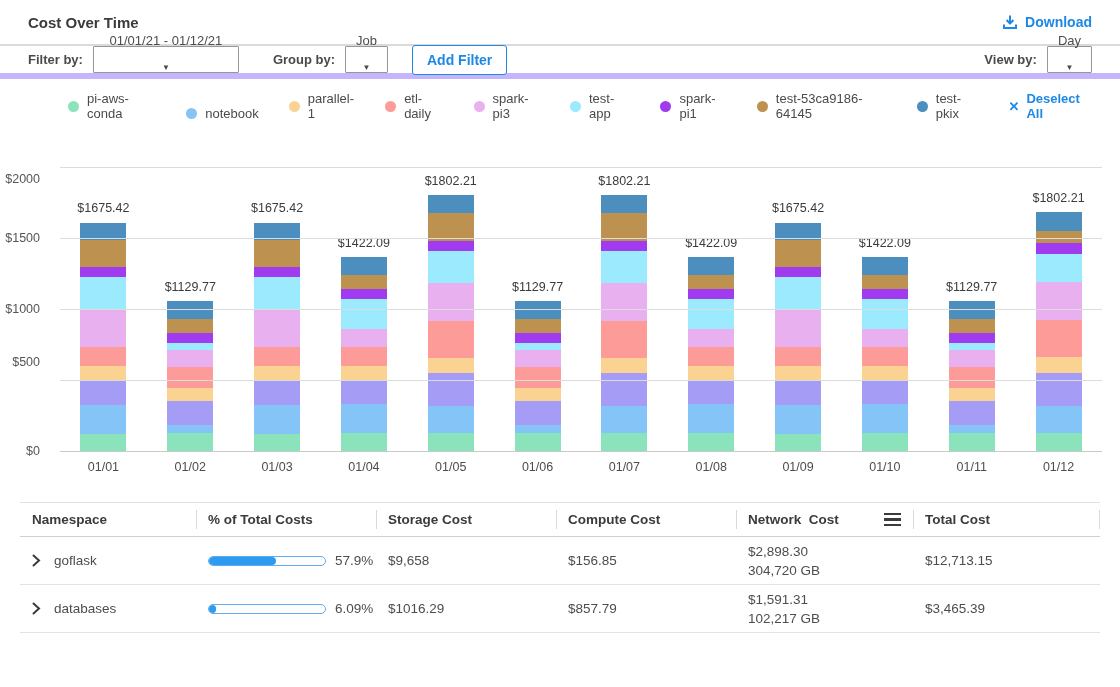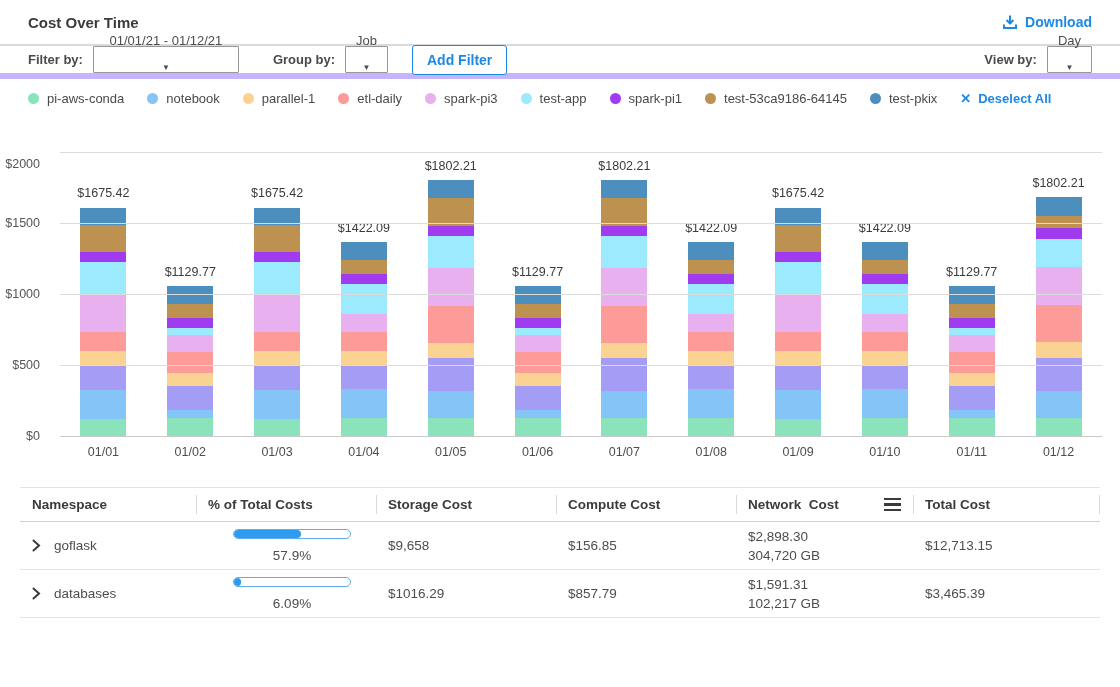--- a/index.html
+++ b/index.html
@@ -21,22 +21,22 @@
     display:flex; align-items:center; justify-content:flex-end; gap:16px;
     padding:0 10px; font-size:13px; color:#4d4d4d; border-radius:1px;flex-direction:column; }
   .select.date { min-width:146px; }
   .caret { font-size:8px; color:#4a4a4a; line-height:1; }
   .add-filter { margin-left:14px; border:1px solid #1e88e5; background:#fff; color:#1e88e5;
     font-weight:bold; font-size:14px; padding:6px 14px; border-radius:3px; cursor:pointer;
     font-family:"Liberation Sans", sans-serif; }
   .fb-spacer { flex:1; }
 
   
-  .legend { display:flex; align-items:flex-end; gap:23px; padding:12px 28px 10px;
-    font-size:13px; color:#4a4a4a; }
+  .legend { display:flex; align-items:flex-end; gap:30px; padding:12px 28px 10px;
+    font-size:13px; color:#4a4a4a;margin-left:40px; }
   .legend-item { display:flex; align-items:center; gap:8px; cursor:pointer; }
   .legend-dot { width:11px; height:11px; border-radius:50%; flex:none; }
   .deselect-all { display:flex; align-items:center; gap:7px; color:#1e88e5;
     font-weight:bold; cursor:pointer; }
   .deselect-x { font-size:13px; font-weight:bold; }
 
   
   .chart-section { position:relative; padding:36px 18px 0 60px; }
   .y-axis { position:absolute; left:0; top:36px; width:48px; height:284px; }
   .y-tick { position:absolute; right:8px; transform:translateY(-50%);
@@ -65,21 +65,21 @@
   .th:last-child::after { content:""; position:absolute; right:0; top:22%;
     height:56%; width:1px; background:#d9d9d9; }
   .hamburger { margin-left:auto; margin-right:12px; display:flex; flex-direction:column;
     gap:3px; cursor:pointer; }
   .hamburger span { display:block; width:17px; height:2.5px; background:#3b3b3b; }
   .trow { min-height:48px; align-items:center; border-bottom:1px solid #e3e3e3;
     font-size:13.5px; color:#4d4d4d; cursor:pointer; }
   .td { padding-left:12px; }
   .td.ns { display:flex; align-items:center; gap:13px; }
   .chev { display:flex; cursor:pointer; }
-  .td.pct { display:flex; align-items:center; gap:9px;flex-direction:column; }
+  .td.pct { display:flex; align-items:center; gap:9px; }
   .pill { width:118px; height:10px; border:1.5px solid #5fadee; border-radius:7px;
     background:#fff; overflow:hidden; flex:none; }
   .pill-fill { height:100%; background:#2d9bf0; border-radius:4px; }
   .net-line { line-height:19px; }
 </style>
 </head>
 <body>
 
 <div class="page-header">
   <div class="page-title">Cost Over Time</div>
@@ -155,21 +155,21 @@
     <span class="deselect-x">✕</span>
     <span>Deselect All</span>
   </div>
 </div>
 
 <div class="chart-section">
   <div class="y-axis">
       <div class="y-tick" style="top: 12px;">$2000</div>
       <div class="y-tick" style="top: 71px;">$1500</div>
       <div class="y-tick" style="top: 142px;">$1000</div>
-      <div class="y-tick" style="top: 213px;">$500</div>
+      <div class="y-tick" style="top: 195px;">$500</div>
       <div class="y-tick" style="top: 284px;">$0</div>
     </div>
   <div class="plot">
     <div class="bars">
         <div class="bar-slot">
           <div class="bar">
             <div class="bar-seg" style="height: 17px; background: rgb(139, 227, 188);"></div>
             <div class="bar-seg" style="height: 29.1px; background: rgb(133, 196, 247);"></div>
             <div class="bar-seg" style="height: 24.1px; background: rgb(165, 156, 245);"></div>
             <div class="bar-seg" style="height: 14.9px; background: rgb(250, 211, 146);"></div>

